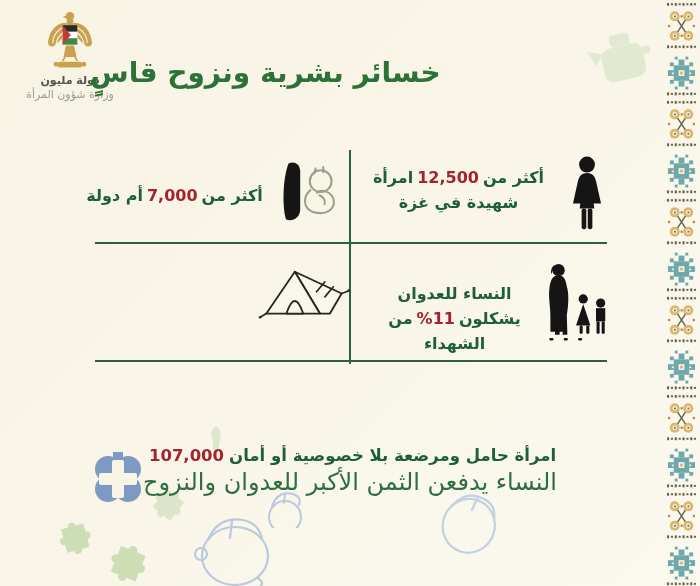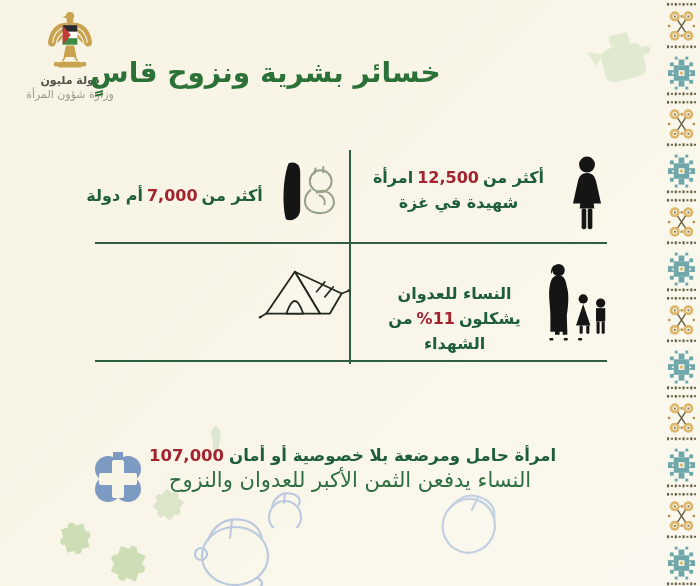--- a/index.html
+++ b/index.html
@@ -40,21 +40,21 @@
   .q-icon{position:absolute;}
 
   .highlight{
     position:absolute;top:414px;left:70px;width:560px;text-align:center;direction:ltr;
     font-size:16.5px;font-weight:bold;color:#1e5e38;margin-top:32px;
   }
   .highlight .num{padding:0 5px;}
 
   .footer-line{
     position:absolute;top:468px;left:70px;width:560px;text-align:center;
-    font-size:21px;color:#2e6e41;
+    font-size:24px;color:#2e6e41;
   }
 
   
   .teapot{position:absolute;left:583px;top:16px;}
   .cross-badge{position:absolute;left:88px;top:450px;}
   .puzzle{position:absolute;}
   .pz1{left:54px;top:520px;transform:rotate(-15deg);}
   .pz2{left:102px;top:542px;transform:rotate(22deg);}
   .pz3{left:146px;top:486px;transform:rotate(38deg);opacity:.8;}
   .map-blob{position:absolute;left:206px;top:426px;}

